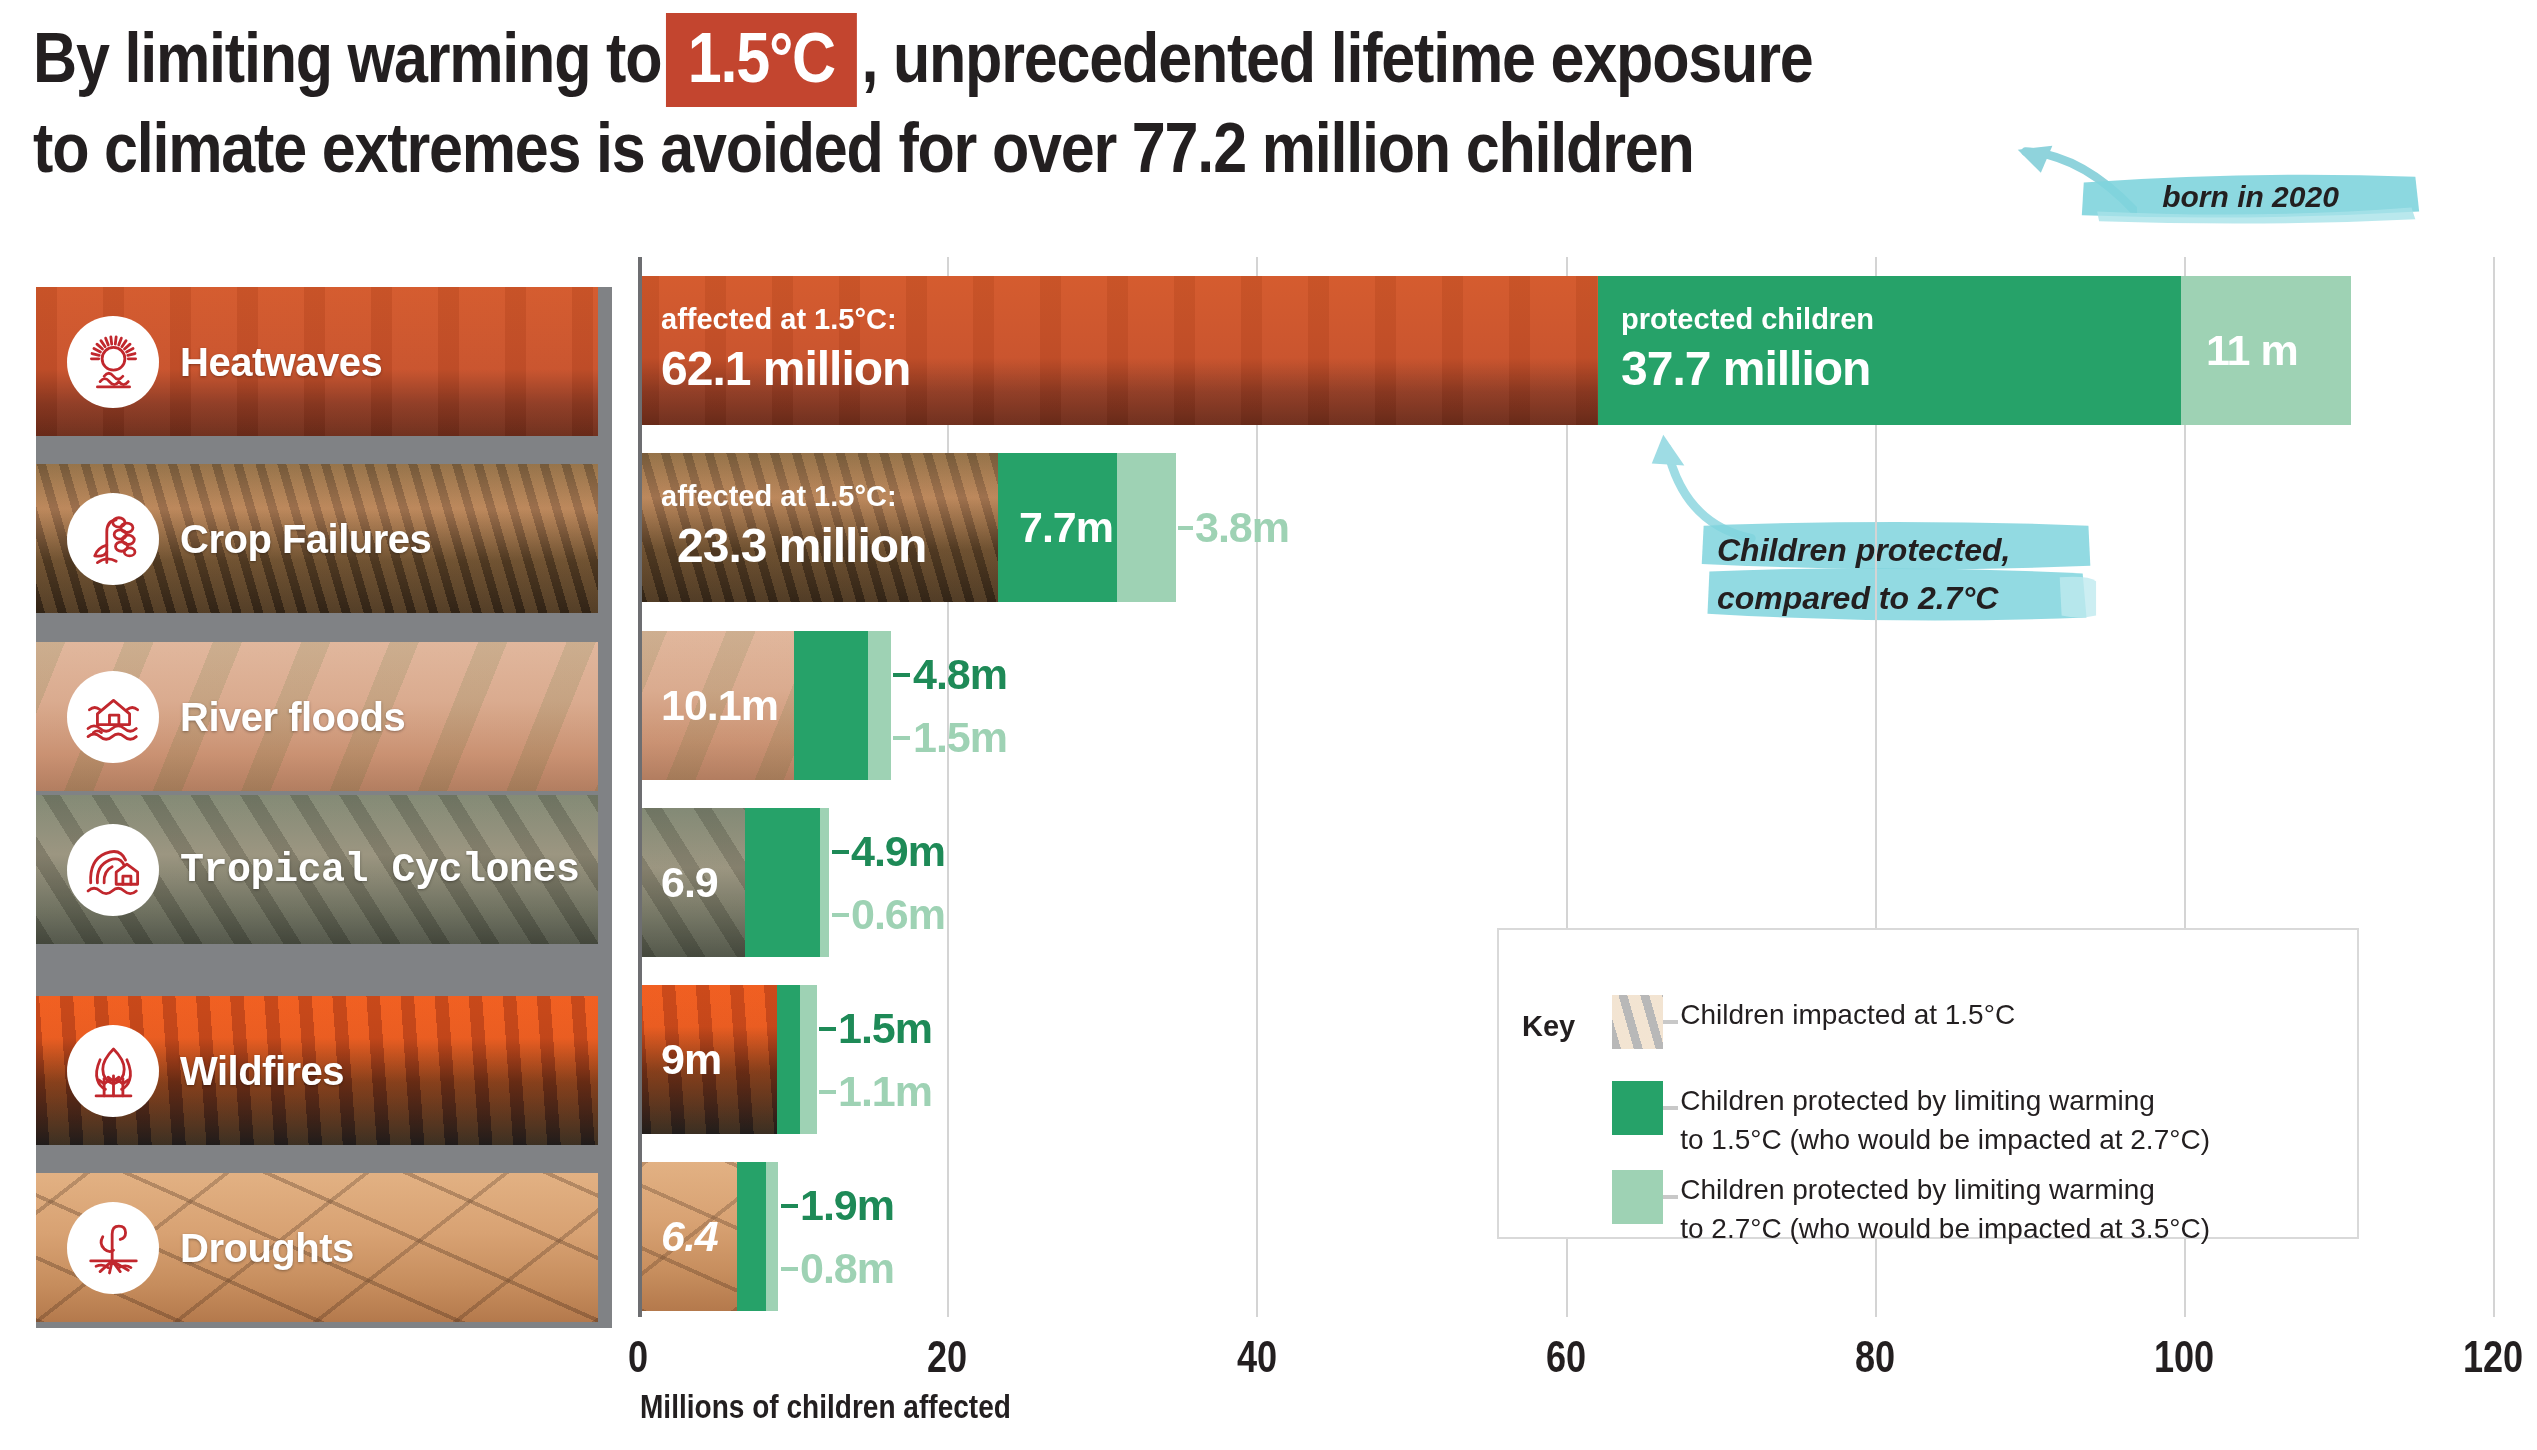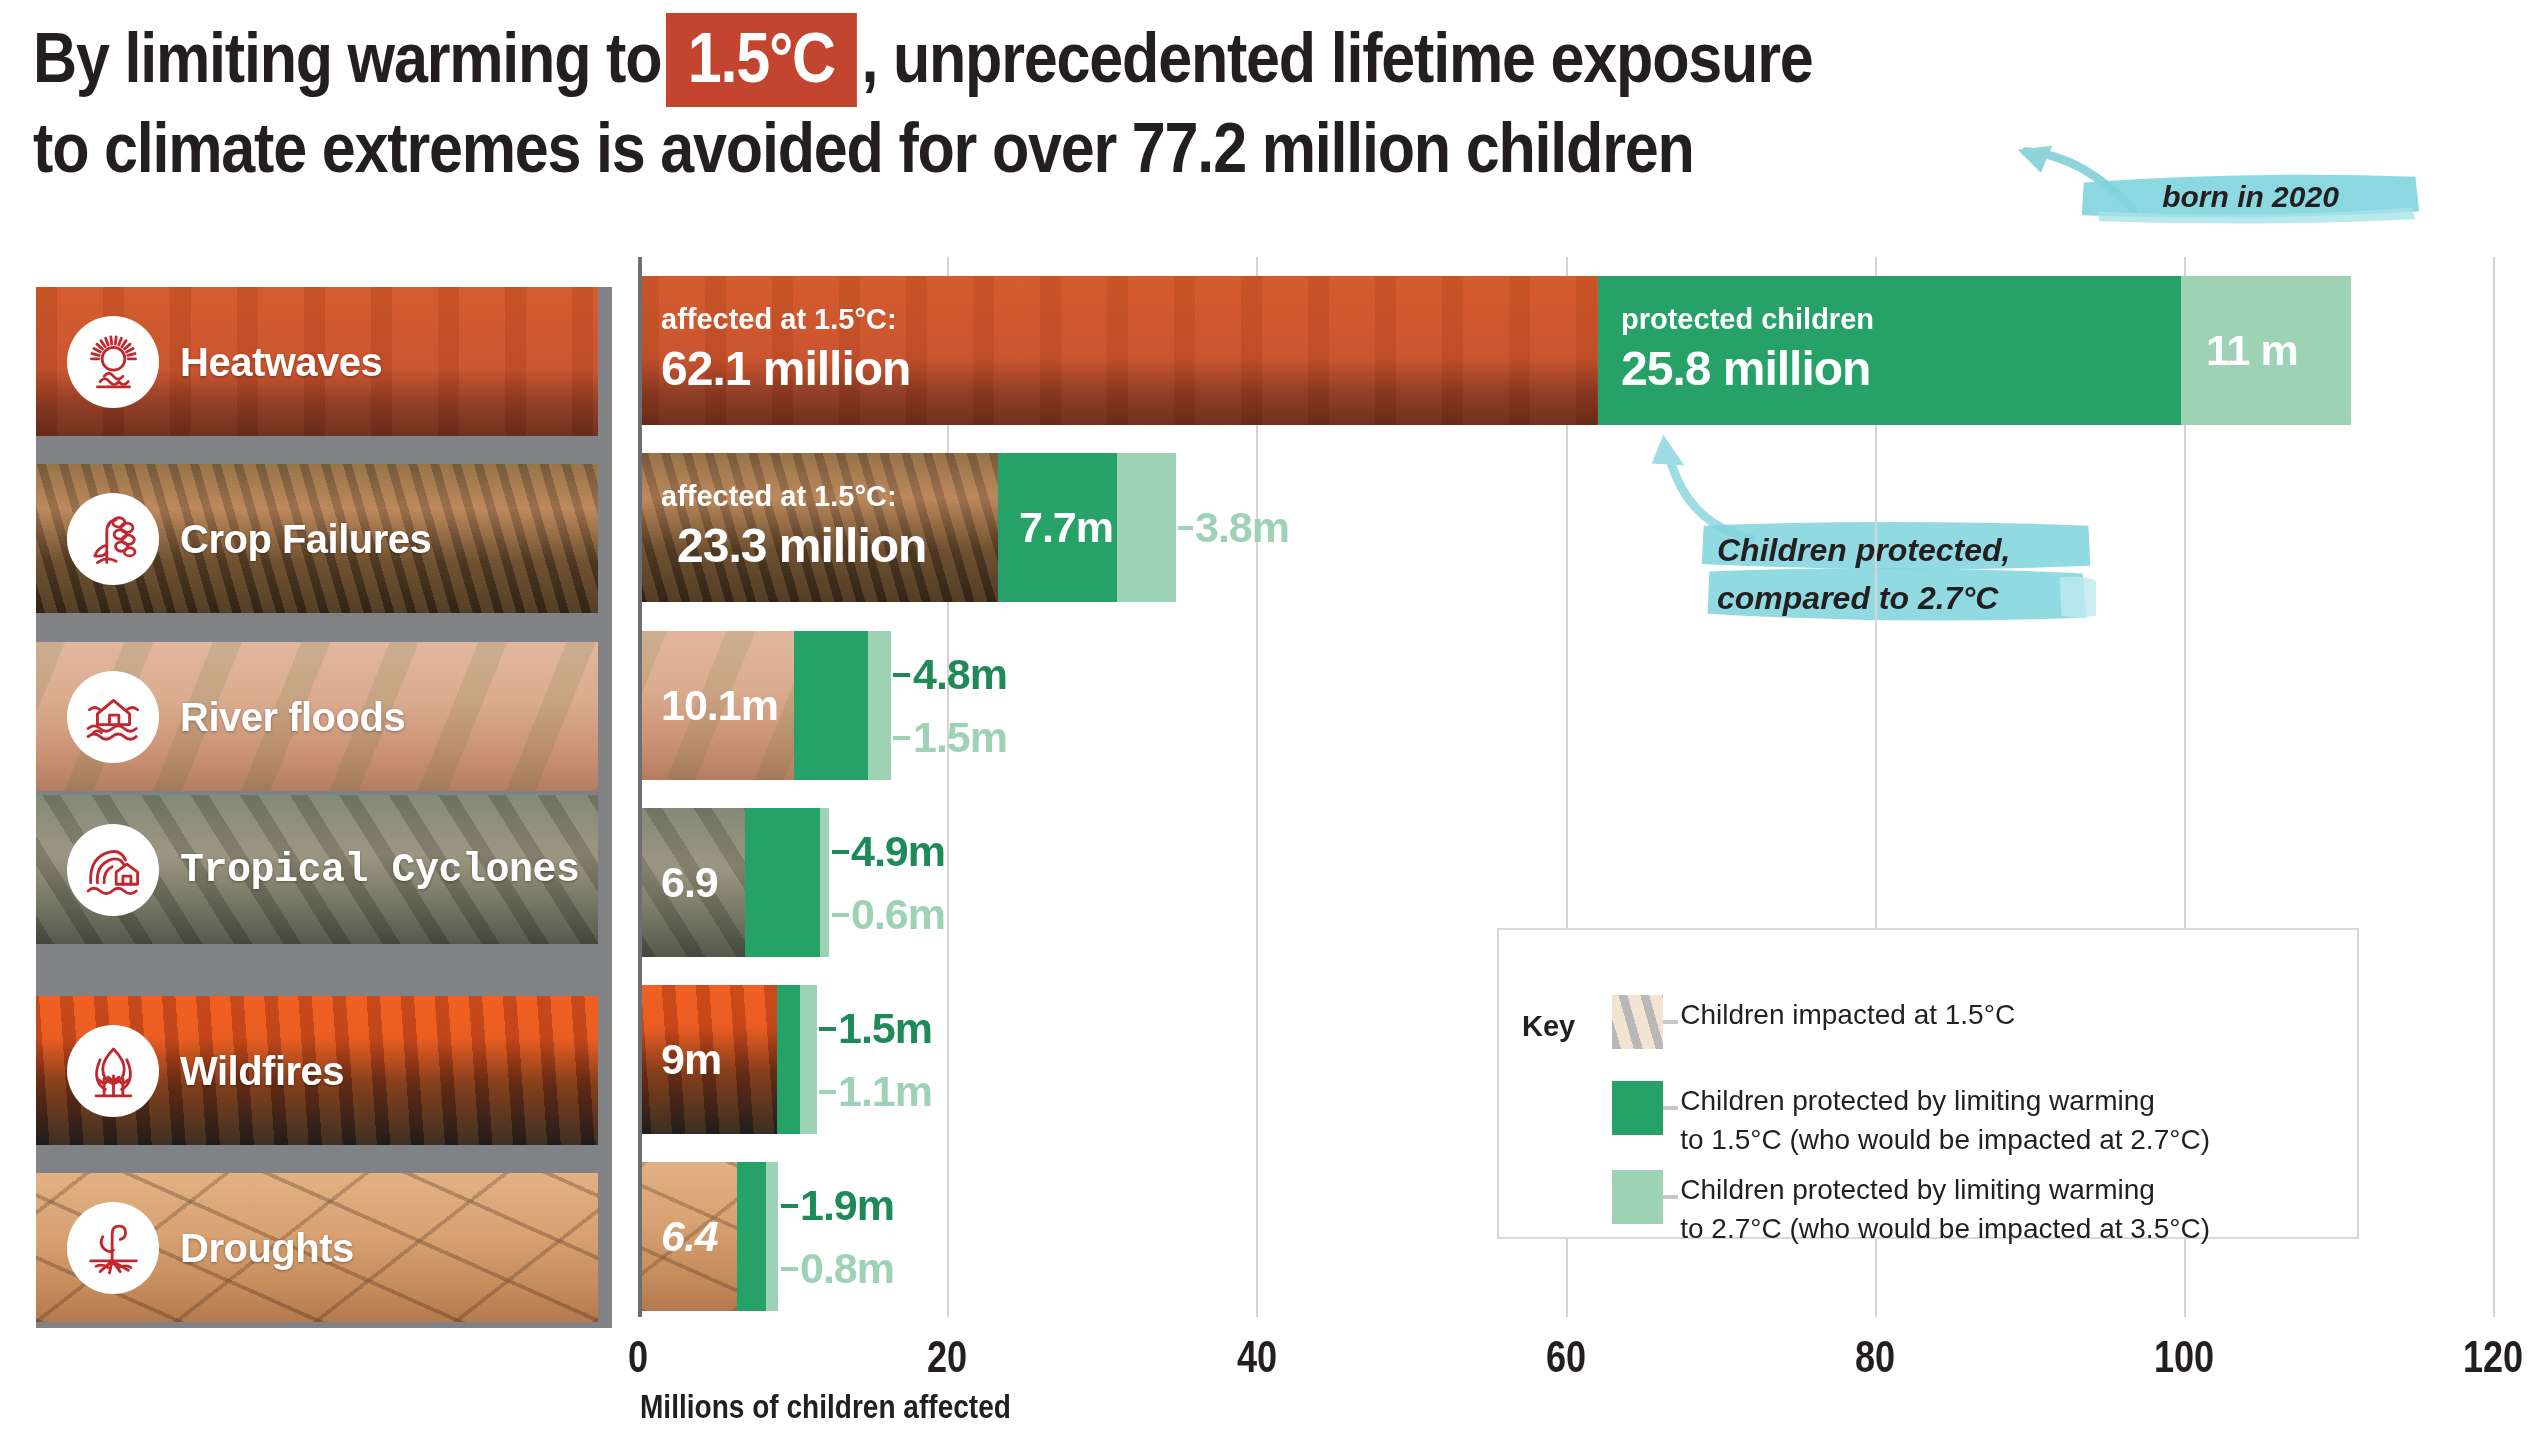--- a/index.html
+++ b/index.html
@@ -244,21 +244,21 @@
     <div class="bar-row" style="top: 0px; width: 1713px;">
       <div class="seg seg-affected" style="left: 0px; width: 960px;">
         <div style="position:absolute;inset:0;background:linear-gradient(180deg,#d4582a 0%,#c9512a 55%,#8f3a22 78%,#6d2c1a 100%);"></div>
                <div style="position:absolute;inset:0;background:repeating-linear-gradient(90deg,rgba(0,0,0,.10) 0 21px,rgba(255,255,255,.05) 21px 67px);opacity:.5;"></div>
       </div>
       <div class="seg seg-p15" style="left: 960px; width: 583px;"></div>
       <div class="seg seg-p27" style="left: 1543px; width: 170px;"></div>
       <div class="inbar-small" style="left:23px;top:27px;">affected at 1.5°C:</div>
        <div class="inbar-big" style="left:23px;top:65px;">62.1 million</div>
        <div class="inbar-small" style="left:983px;top:27px;">protected children</div>
-       <div class="inbar-big" style="left:983px;top:65px;">25.8 million</div>
+       <div class="inbar-big" style="left:983px;top:65px;">37.7 million</div>
        <div class="inbar-mid" style="left:1568px;top:50px;">11 m</div>
     </div>
     <div class="bar-row" style="top: 177px; width: 538px;">
       <div class="seg seg-affected" style="left: 0px; width: 360px;">
         <div style="position:absolute;inset:0;background:linear-gradient(180deg,#8a6a44 0%,#b8835a 30%,#5c4227 65%,#3a2a1a 100%);"></div>
                <div style="position:absolute;inset:0;background:repeating-linear-gradient(74deg,rgba(0,0,0,.28) 0 8.6px,rgba(214,166,106,.30) 8.6px 21px);opacity:.5;"></div>
       </div>
       <div class="seg seg-p15" style="left: 360px; width: 119px;"></div>
       <div class="seg seg-p27" style="left: 479px; width: 59px;"></div>
       <div class="inbar-small" style="left:23px;top:27px;">affected at 1.5°C:</div>

